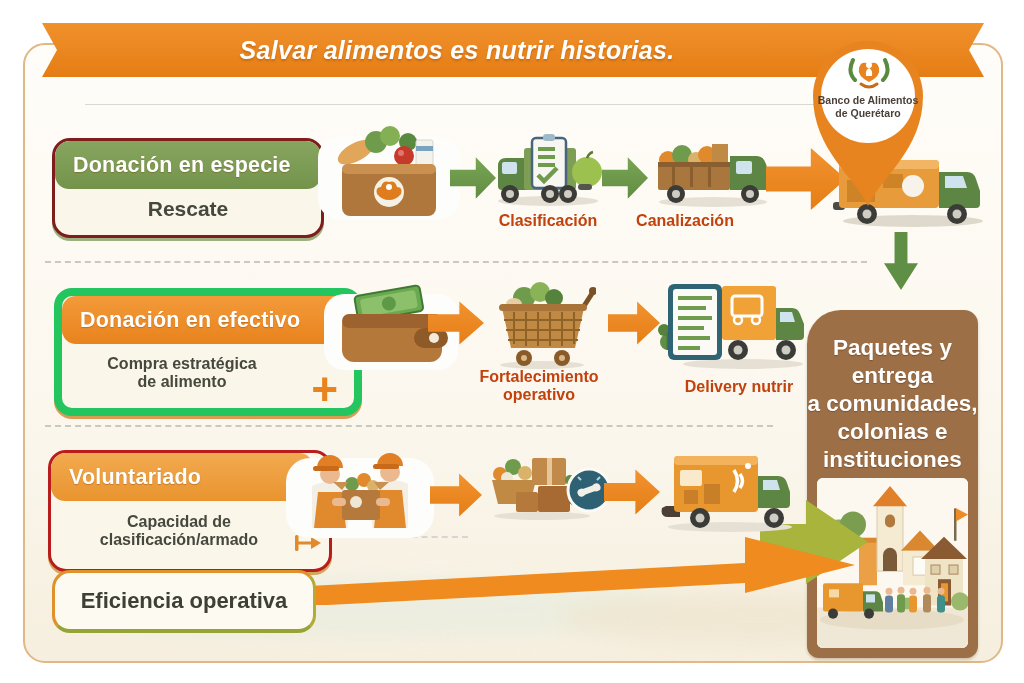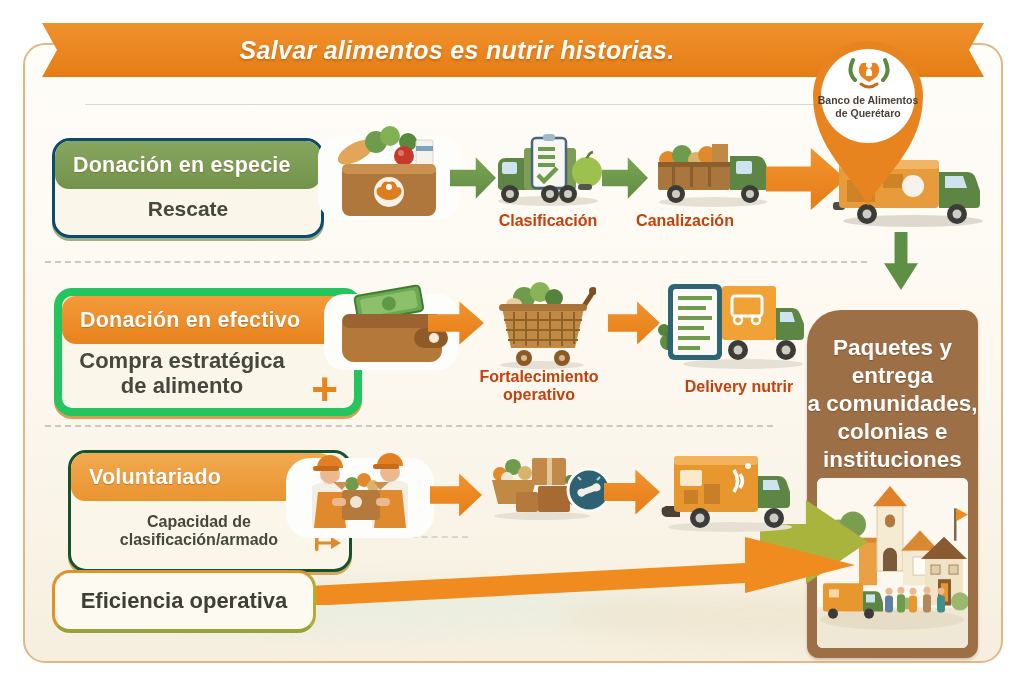--- a/index.html
+++ b/index.html
@@ -30,27 +30,27 @@
   .dash2{left:45px;top:425px;width:728px;}
   .dash3{left:300px;top:536px;width:168px;border-top:2px dashed #d6d6cf;}
 
   
   .card{position:absolute;border-radius:18px;overflow:hidden;background:#fbf6ea;z-index:3;}
   .card-hd{height:48px;display:flex;align-items:center;padding-left:18px;color:#fff;font-weight:bold;
            font-size:21.5px;letter-spacing:.2px;border-radius:14px;
            text-shadow:0 1px 1px rgba(120,60,0,.35);}
   .card-bd{display:flex;align-items:center;justify-content:center;font-weight:bold;color:#45483c;
            text-align:center;white-space:pre-line;line-height:1.14;}
-  .card1{left:52px;top:138px;width:266px;height:94px;border:3px solid #0c4a6e;box-shadow:0 3px 0 #6d8c47aa;}
+  .card1{left:52px;top:138px;width:266px;height:94px;border:3px solid #7f1d1d;box-shadow:0 3px 0 #6d8c47aa;}
   .card1 .card-hd{background:linear-gradient(180deg,#87a55e,#73934b);}
   .card1 .card-bd{height:40px;font-size:21px;}
   .card2{left:54px;top:288px;width:292px;height:112px;border:8px solid #22c55e;box-shadow:0 3px 0 #c9730fb0;}
   .card2 .card-hd{background:linear-gradient(180deg,#f39a3a,#e8831d);}
-  .card2 .card-bd{height:58px;font-size:22px;padding-right:52px;}
-  .card3{left:68px;top:450px;width:278px;height:116px;border:3px solid #14532d;box-shadow:0 3px 0 #c0871fb0;}
+  .card2 .card-bd{height:58px;font-size:16px;padding-right:52px;}
+  .card3{left:48px;top:450px;width:278px;height:116px;border:3px solid #b91c1c;box-shadow:0 3px 0 #c0871fb0;}
   .card3 .card-hd{background:linear-gradient(180deg,#f2aa50,#e9942f);width:calc(100% - 16px);box-sizing:border-box;}
   .card3 .card-bd{height:60px;font-size:16px;padding-right:30px;margin-left:8px;}
   .plus{position:absolute;right:16px;bottom:-4px;font-size:46px;font-weight:bold;color:#e8831d;line-height:1;}
   .flagmark{position:absolute;right:6px;bottom:16px;}
 
   
   .step-label{position:absolute;text-align:center;font-weight:bold;font-size:16px;color:#c2410c;
               line-height:1.12;white-space:pre-line;z-index:3;}
 
   

